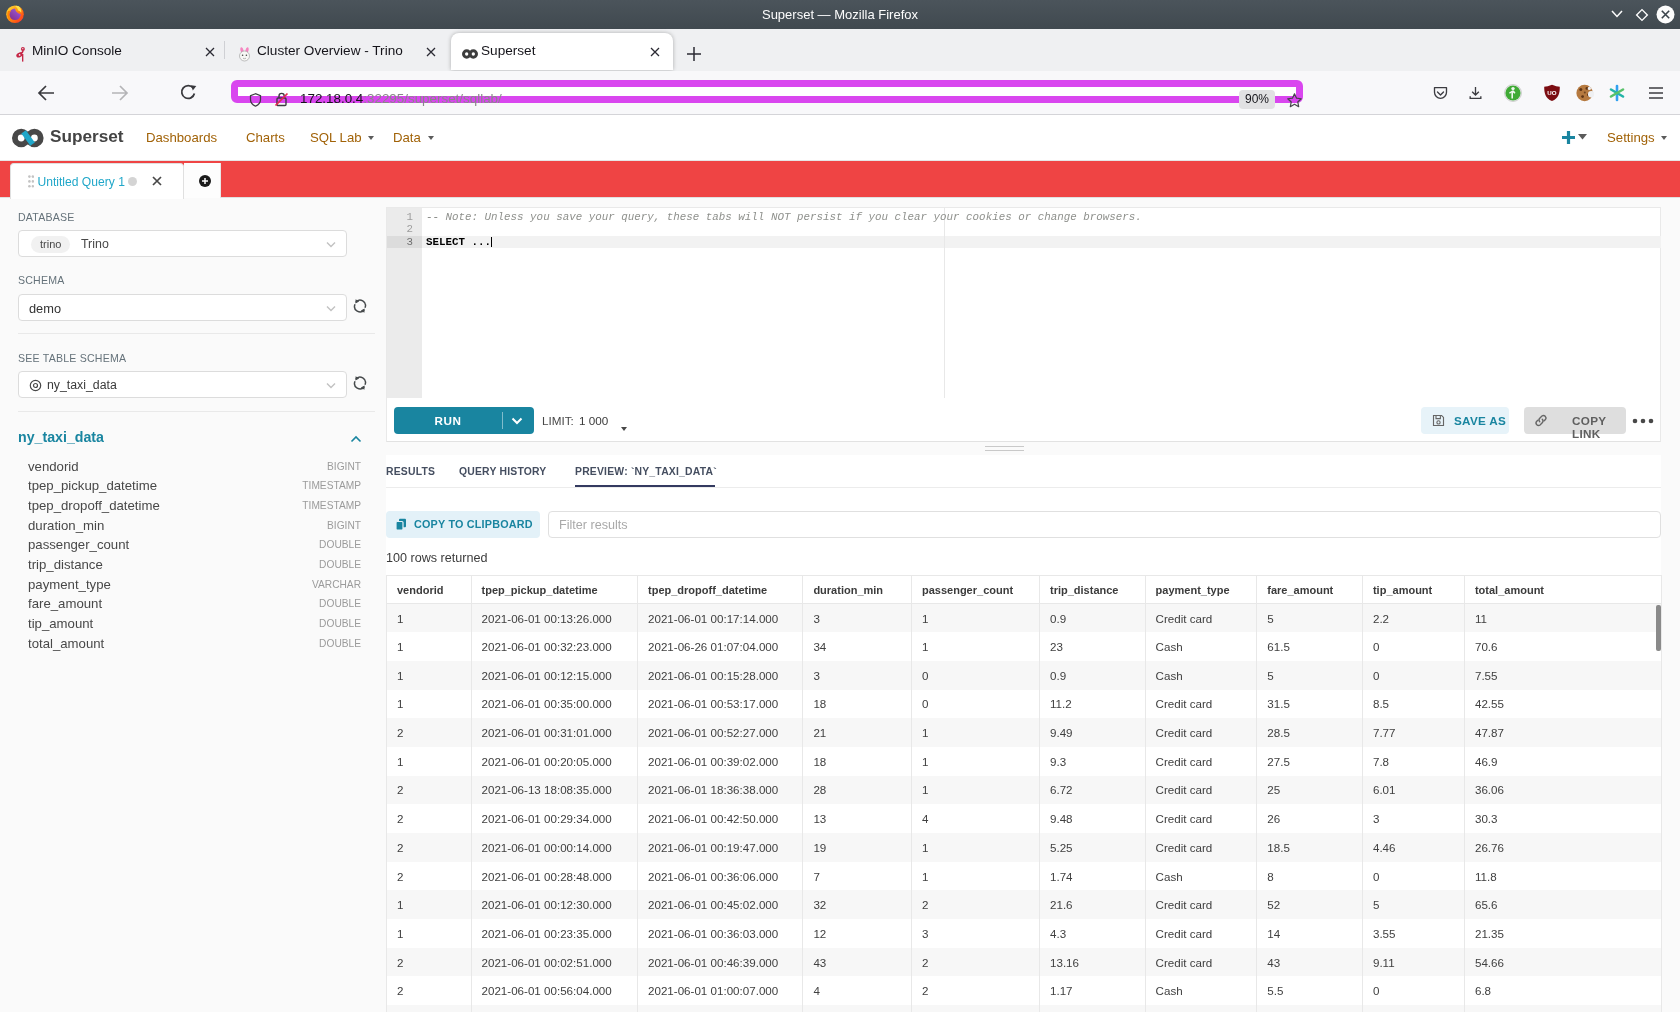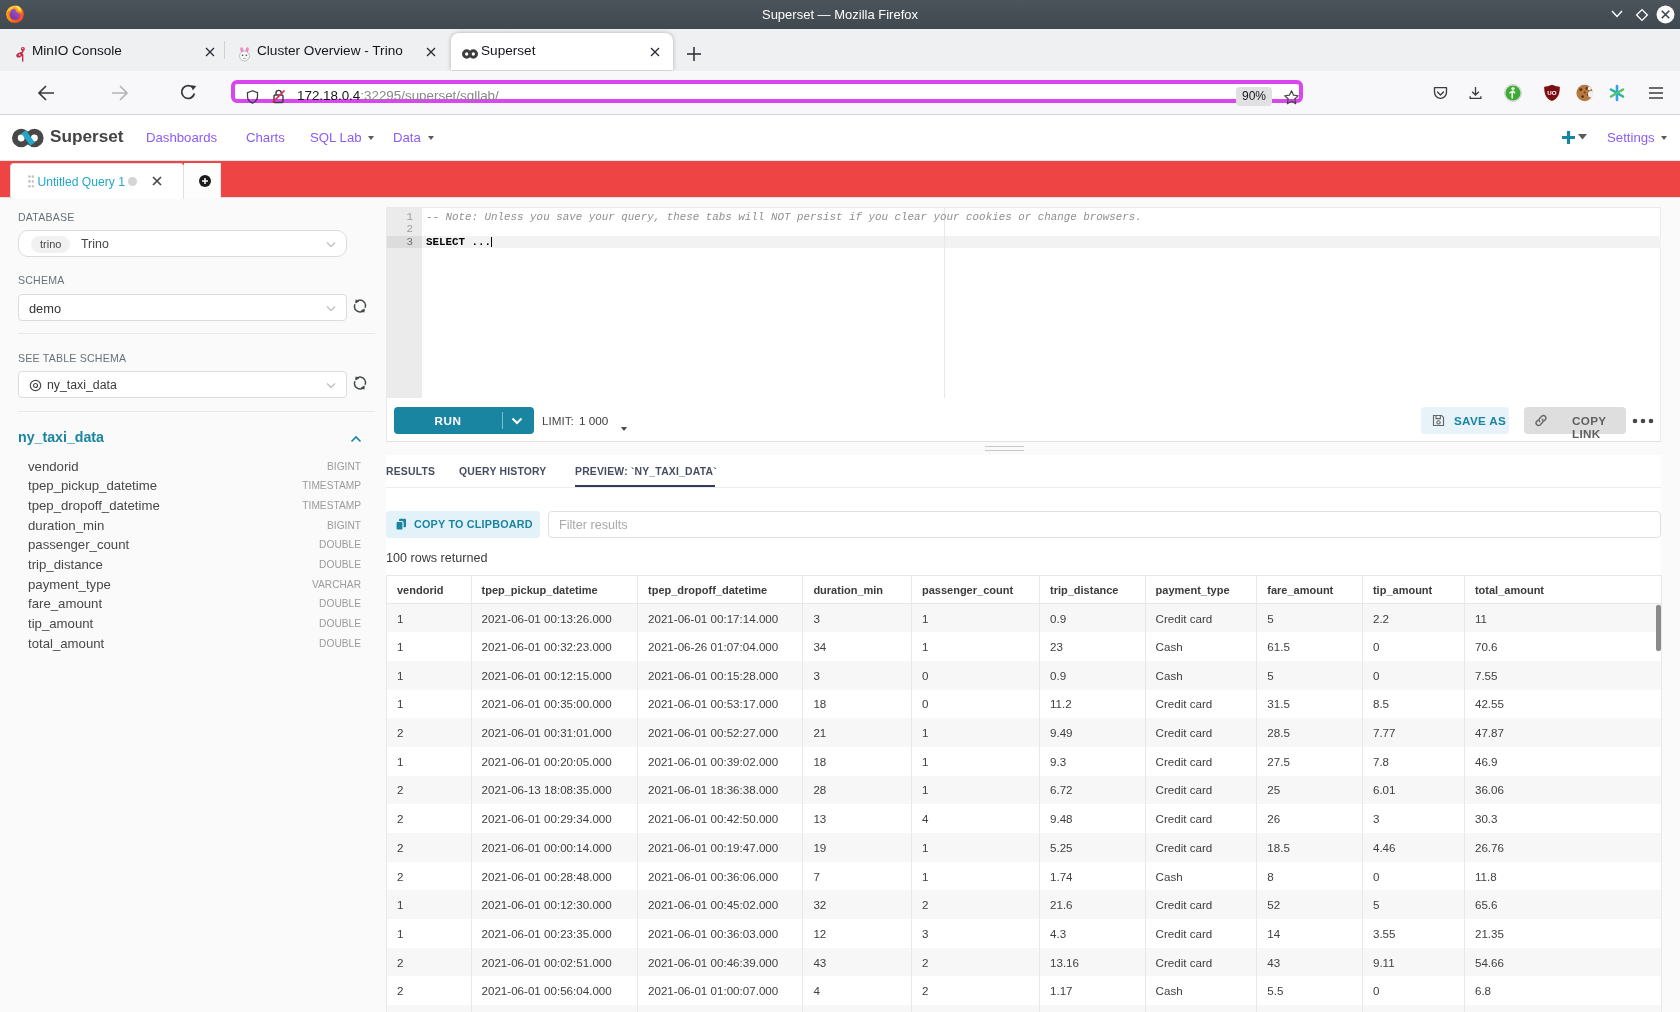--- a/index.html
+++ b/index.html
@@ -15,29 +15,29 @@
 
 #tabbar { position:absolute; top:29px; left:0; width:1680px; height:42px; background:#eff0f2; }
 .fftab { position:absolute; top:4px; height:37px; font-size:13.6px; color:#15141a; }
 .fftab .txt { position:absolute; top:10px; }
 .tabclose { position:absolute; width:16px; height:16px; }
 .tabclose svg { width:16px; height:16px; }
 #tab3 { background:#fff; border-radius:8px 8px 0 0; box-shadow:0 0 4px rgba(0,0,0,.28); }
 
 
 #navbar { position:absolute; top:71px; left:0; width:1680px; height:44px; background:#f8f8fa; border-bottom:1px solid #d4d4d8; }
-#urlfield { position:absolute; top:9px; left:231px; width:1072px; height:23px; background:#fff; border:4px solid #d946ef; border-radius:6px; }
+#urlfield { position:absolute; top:9px; left:231px; width:1072px; height:23px; background:#fff; border:7px solid #d946ef; border-radius:6px; }
 #urltext { position:absolute; top:4px; left:62px; font-size:13.4px; color:#15141a; }
 #urltext .gray { color:#888; }
 #zoomchip { position:absolute; top:3px; left:1001px; height:19px; padding:0 6px; background:#e1e1e3; border-radius:4px; font-size:12px; color:#15141a; line-height:19px;}
 .toolico { position:absolute; top:13px; }
 
 
 #ssnav { position:absolute; top:115px; left:0; width:1680px; height:46px; background:#fff; border-bottom:1px solid #e6e6e6; }
-.navitem { position:absolute; top:15px; font-size:13.2px; color:#8b5cf6;text-align:right; }
+.navitem { position:absolute; top:15px; font-size:13.2px; color:#a16207;text-align:right; }
 .caret { display:inline-block; width:0; height:0; border-left:3.6px solid transparent; border-right:3.6px solid transparent; border-top:4.6px solid #5b5b5b; vertical-align:2px; }
 
 
 #qtabrow { position:absolute; top:161px; left:0; width:1680px; height:37px; background:#ef4444; border-bottom:1px solid #e0e0e0; }
 #qtab { position:absolute; top:2px; left:10px; width:174px; height:36px; background:#fff; border:1px solid #e0e0e0; border-bottom:none; border-radius:4px 4px 0 0; }
 #qtabplus { position:absolute; top:2px; left:184px; width:37px; height:35px; background:#fdfdfd; border-right:1px solid #e8e8e8; }
 
 
 .sblabel { position:absolute; left:18px; font-size:10.6px; color:#65727a; letter-spacing:.2px; }
 .sbselect { position:absolute; left:18px; width:329px; height:27px; background:#fff; border:1px solid #dcdcdc; border-radius:4px; }
@@ -262,21 +262,21 @@
     <div id="qtabplus">
       <svg class="abs" style="left:15px;top:12px;" width="12" height="12" viewBox="0 0 12 12">
           <circle cx="6" cy="6" r="6" fill="#1b1b1b"></circle>
           <path d="M6 3 V9 M3 6 H9" stroke="#fff" stroke-width="1.5"></path>
         </svg>
     </div>
   </div>
 
   <div id="sidebar">
       <div class="sblabel" style="top:211px;">DATABASE</div>
-      <div class="sbselect" style="top:230px;border-radius:10px;">
+      <div class="sbselect" style="top:230px;">
         <span class="abs" style="left:12px;top:4.5px;height:17px;line-height:17px;padding:0 9px;background:#f1f1f1;border-radius:9px;font-size:11px;color:#484848;">trino</span>
         <span class="abs" style="left:62px;top:6px;font-size:12.4px;color:#484848;">Trino</span>
         <svg class="abs selchev" style="right:10px;top:9px;" width="10" height="9" viewBox="0 0 10 9">
           <path d="M1 2.5 L5 6.5 L9 2.5" fill="none" stroke="#c2c2c2" stroke-width="1.4"></path>
         </svg>
       </div>
       <div class="sblabel" style="top:274px;">SCHEMA</div>
       <div class="sbselect" style="top:294px;">
         <span class="abs" style="left:10px;top:6px;font-size:12.8px;font-weight:500;color:#333;">demo</span>
         <svg class="abs selchev" style="right:10px;top:9px;" width="10" height="9" viewBox="0 0 10 9">

